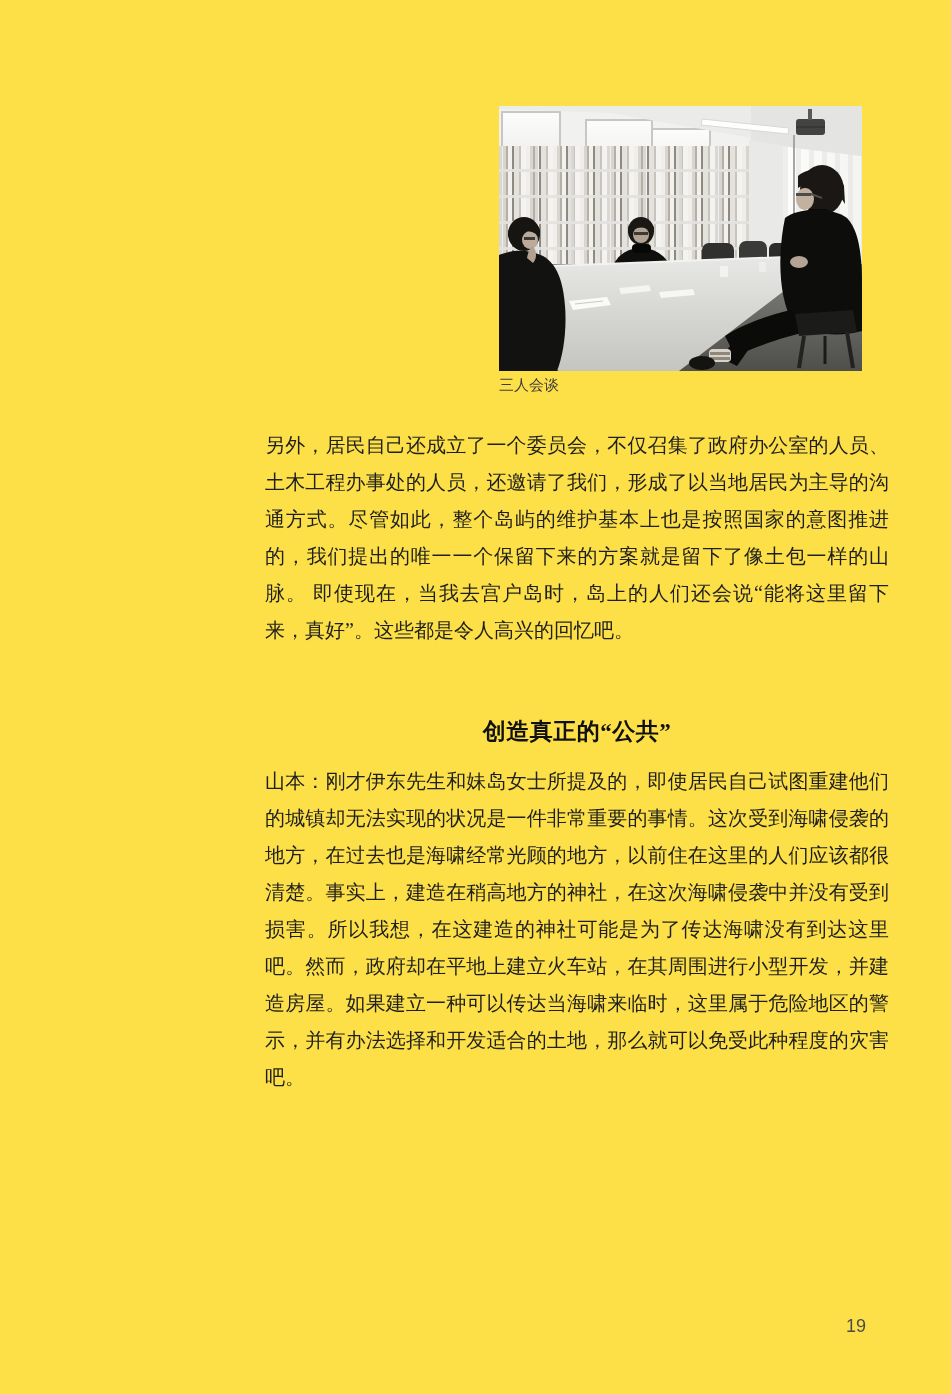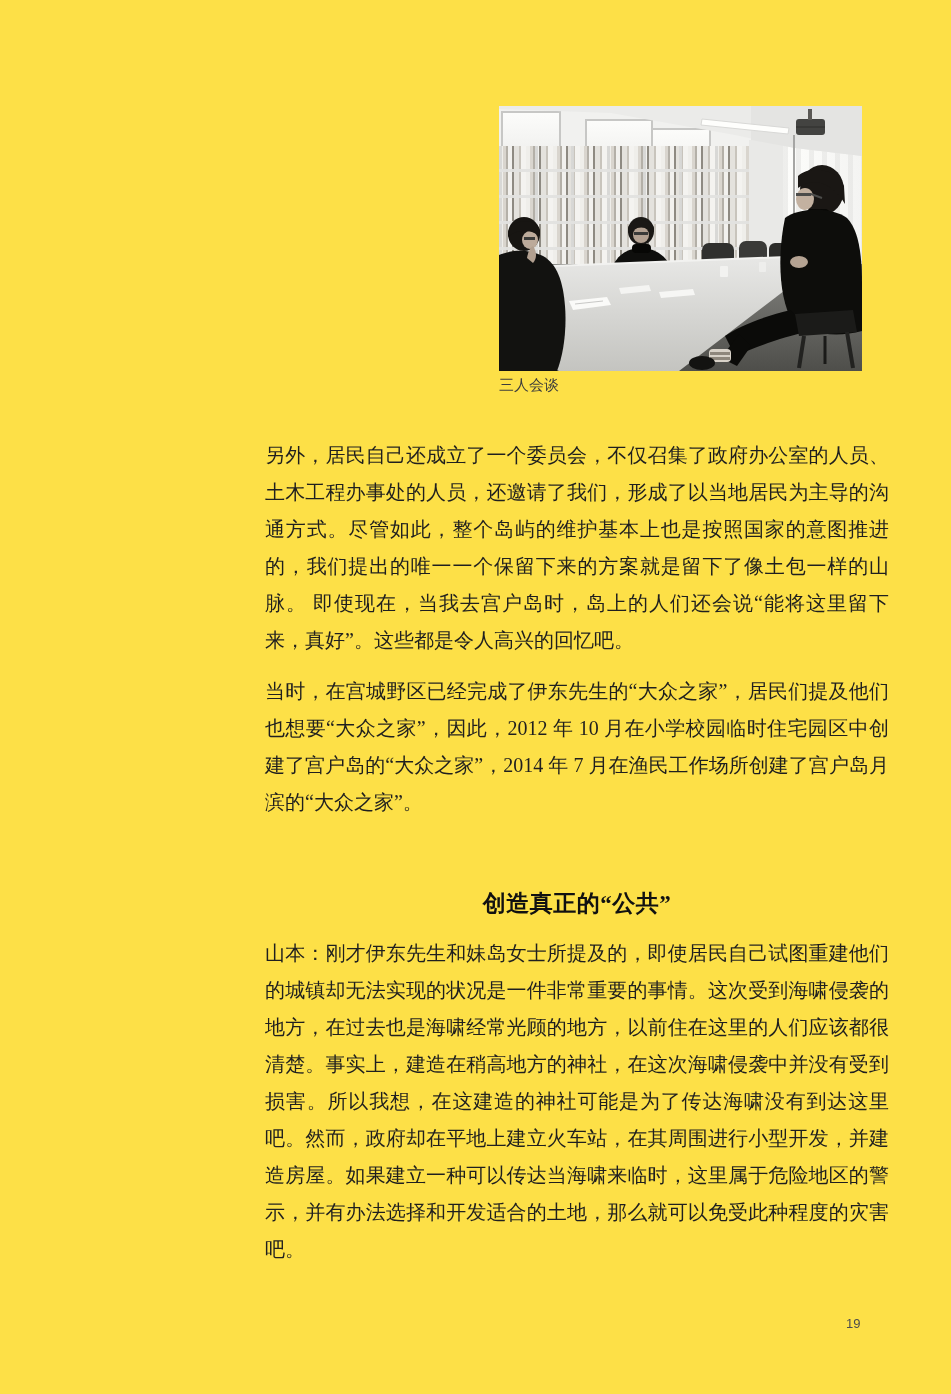--- a/index.html
+++ b/index.html
@@ -39,36 +39,36 @@
 
   
   .caption {
     position:absolute; left:499px; top:375px;
     font-family:"Liberation Sans","DejaVu Sans",sans-serif;
     font-size:15px; line-height:20px; color:#3c3c3c;
   }
 
   
   .text-block {
-    position:absolute; left:265px; top:437px; width:624px;
+    position:absolute; left:265px; top:427px; width:624px;
     color:#1f1f1f; font-size:20px; line-height:37px;
     text-align:justify;
   }
   .body-p { margin:0 0 14px 0; }
   .section-heading {
     font-size:23px; line-height:30px; font-weight:bold; color:#111111;
     margin:68px 0 16px 0; letter-spacing:0.5px; text-align:center;
   }
   .speaker { font-weight:normal; }
 
   
   .page-number {
     position:absolute; left:846px; top:1316px;
     font-family:"Liberation Sans","DejaVu Sans",sans-serif;
-    font-size:13px; color:#4c4c4c;
+    font-size:18px; color:#4c4c4c;
   }
 </style>
 </head>
 <body>
 
 <div class="page">
 
   <figure class="photo" style="margin:0">
     <div class="ph-wall-top"></div>
     <div class="ph-window ph-w1"></div>
@@ -149,20 +149,19 @@
       <line x1="305" y1="230" x2="300" y2="262" stroke="#222220" stroke-width="4"></line>
       <line x1="348" y1="226" x2="354" y2="262" stroke="#222220" stroke-width="4"></line>
       <line x1="326" y1="230" x2="326" y2="258" stroke="#1a1a18" stroke-width="3"></line>
     </svg>
   </figure>
 
   <div class="caption">三人会谈</div>
 
   <div class="text-block">
     <p class="body-p">另外，居民自己还成立了一个委员会，不仅召集了政府办公室的人员、土木工程办事处的人员，还邀请了我们，形成了以当地居民为主导的沟通方式。尽管如此，整个岛屿的维护基本上也是按照国家的意图推进的，我们提出的唯一一个保留下来的方案就是留下了像土包一样的山脉。 即使现在，当我去宫户岛时，岛上的人们还会说“能将这里留下来，真好”。这些都是令人高兴的回忆吧。</p>
-    <p class="body-p">当时，在宫城野区已经完成了伊东先生的“大众之家”，居民们提及他们也想要“大众之家”，因此，2012 年 10 月在小学校园临时住宅园区中创建了宫户岛的“大众之家”，2014 年 7 月在渔民工作场所创建了宫户岛月滨的“大众之家”。</p>
     <h2 class="section-heading">创造真正的“公共”</h2>
     <p class="body-p"><strong class="speaker">山本：</strong><span>刚才伊东先生和妹岛女士所提及的，即使居民自己试图重建他们的城镇却无法实现的状况是一件非常重要的事情。这次受到海啸侵袭的地方，在过去也是海啸经常光顾的地方，以前住在这里的人们应该都很清楚。事实上，建造在稍高地方的神社，在这次海啸侵袭中并没有受到损害。所以我想，在这建造的神社可能是为了传达海啸没有到达这里吧。然而，政府却在平地上建立火车站，在其周围进行小型开发，并建造房屋。如果建立一种可以传达当海啸来临时，这里属于危险地区的警示，并有办法选择和开发适合的土地，那么就可以免受此种程度的灾害吧。</span></p>
   </div>
 
   <div class="page-number">19</div>
 
 </div>
 
 </body></html>

